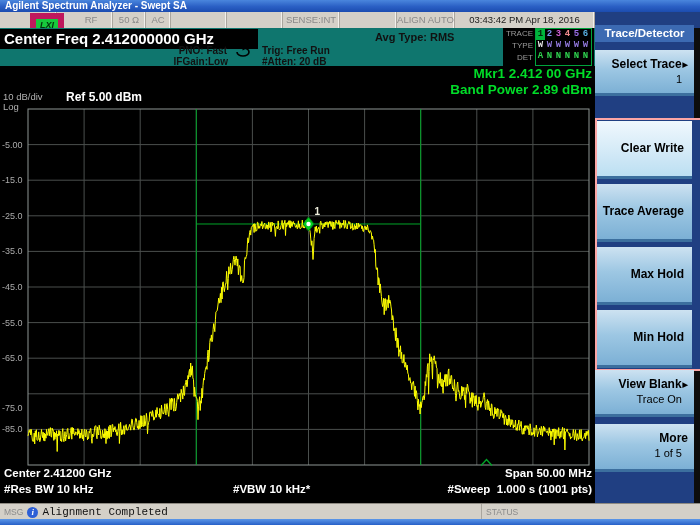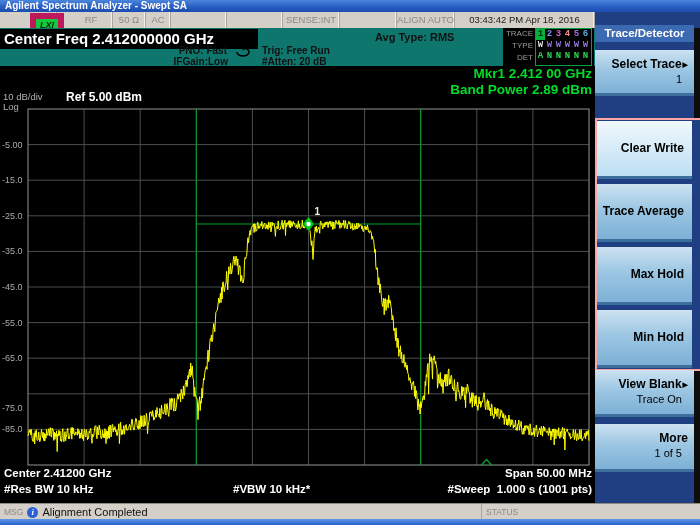--- a/index.html
+++ b/index.html
@@ -38,21 +38,21 @@
   .ylab{position:absolute;left:2px;width:24px;font-size:9px;color:#ababab;line-height:10px;}
   .foot{color:#fff;font-weight:bold;font-size:11.5px;white-space:nowrap;}
 
   
   #msg-bar{left:0;top:503px;width:700px;height:16px;background:#d4d0c8;display:flex;align-items:center;
     border-top:1px solid #8e8a82;}
   #msg-label,#status-label{font-size:8.5px;color:#8a8a8a;padding:0 4px;}
   #info-icon{width:11px;height:11px;border-radius:50%;background:#2d5fd6;color:#fff;
     font-size:9px;font-weight:bold;font-family:"Liberation Serif",serif;font-style:italic;
     text-align:center;line-height:11px;display:inline-block;}
-  #msg-text{font-size:11px;color:#111;padding-left:4px;}
+  #msg-text{font-size:11px;color:#111;padding-left:4px;font-family:Liberation Mono, monospace;}
   #bottom-strip{left:0;top:519px;width:700px;height:6px;
     background:linear-gradient(180deg,#5c97e8,#2760c8);}
 
   
   #sidebar{left:595px;top:12px;width:105px;height:491px;background:#203f82;}
   #sidebar-right-strip{position:absolute;right:0;top:16px;width:6px;height:475px;background:#0d0d0d;}
   #sidebar-title{position:absolute;left:0;top:13px;width:99px;height:17px;background:#3c6ab2;
     color:#fff;font-weight:bold;font-size:11.5px;text-align:center;line-height:17px;}
   .skey{position:absolute;left:0;width:99px;box-sizing:border-box;
     background:linear-gradient(180deg,#cde2f1 0%,#9dc7e3 45%,#7cb0d5 100%);

